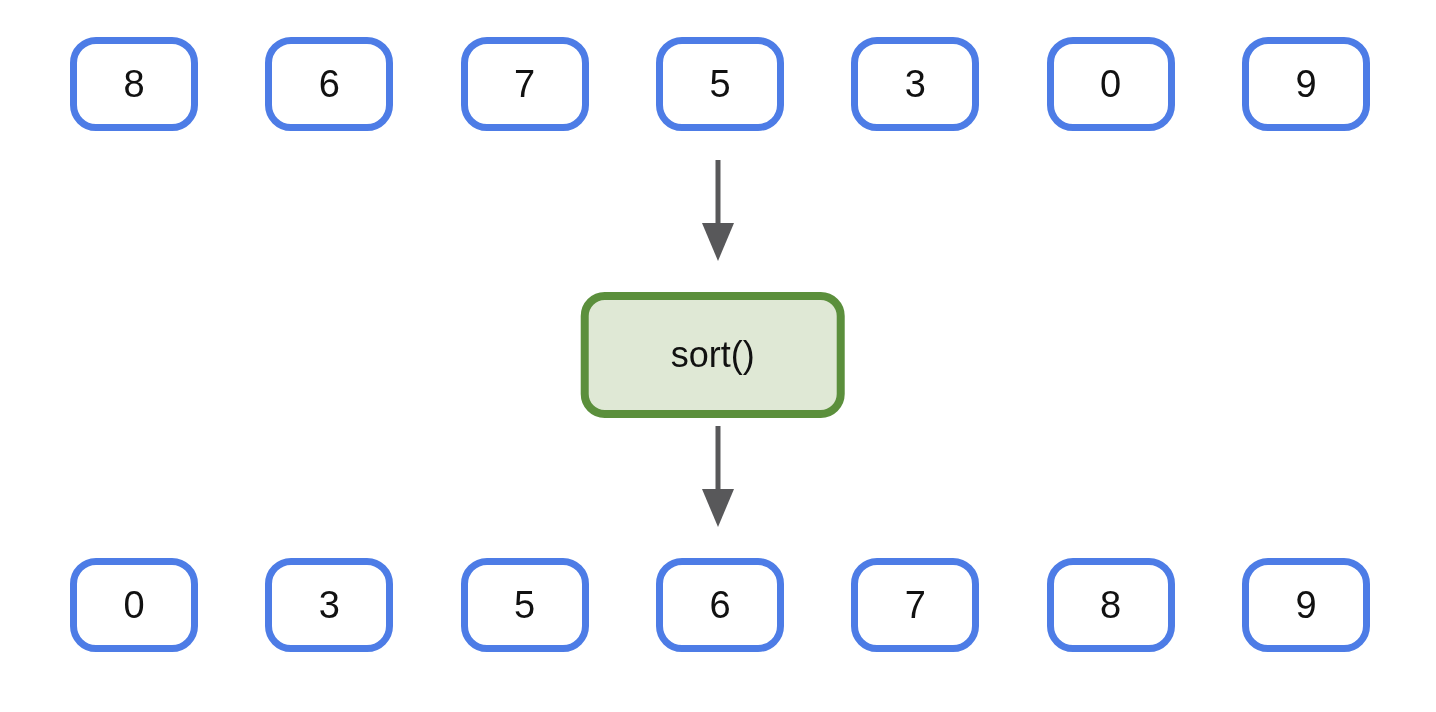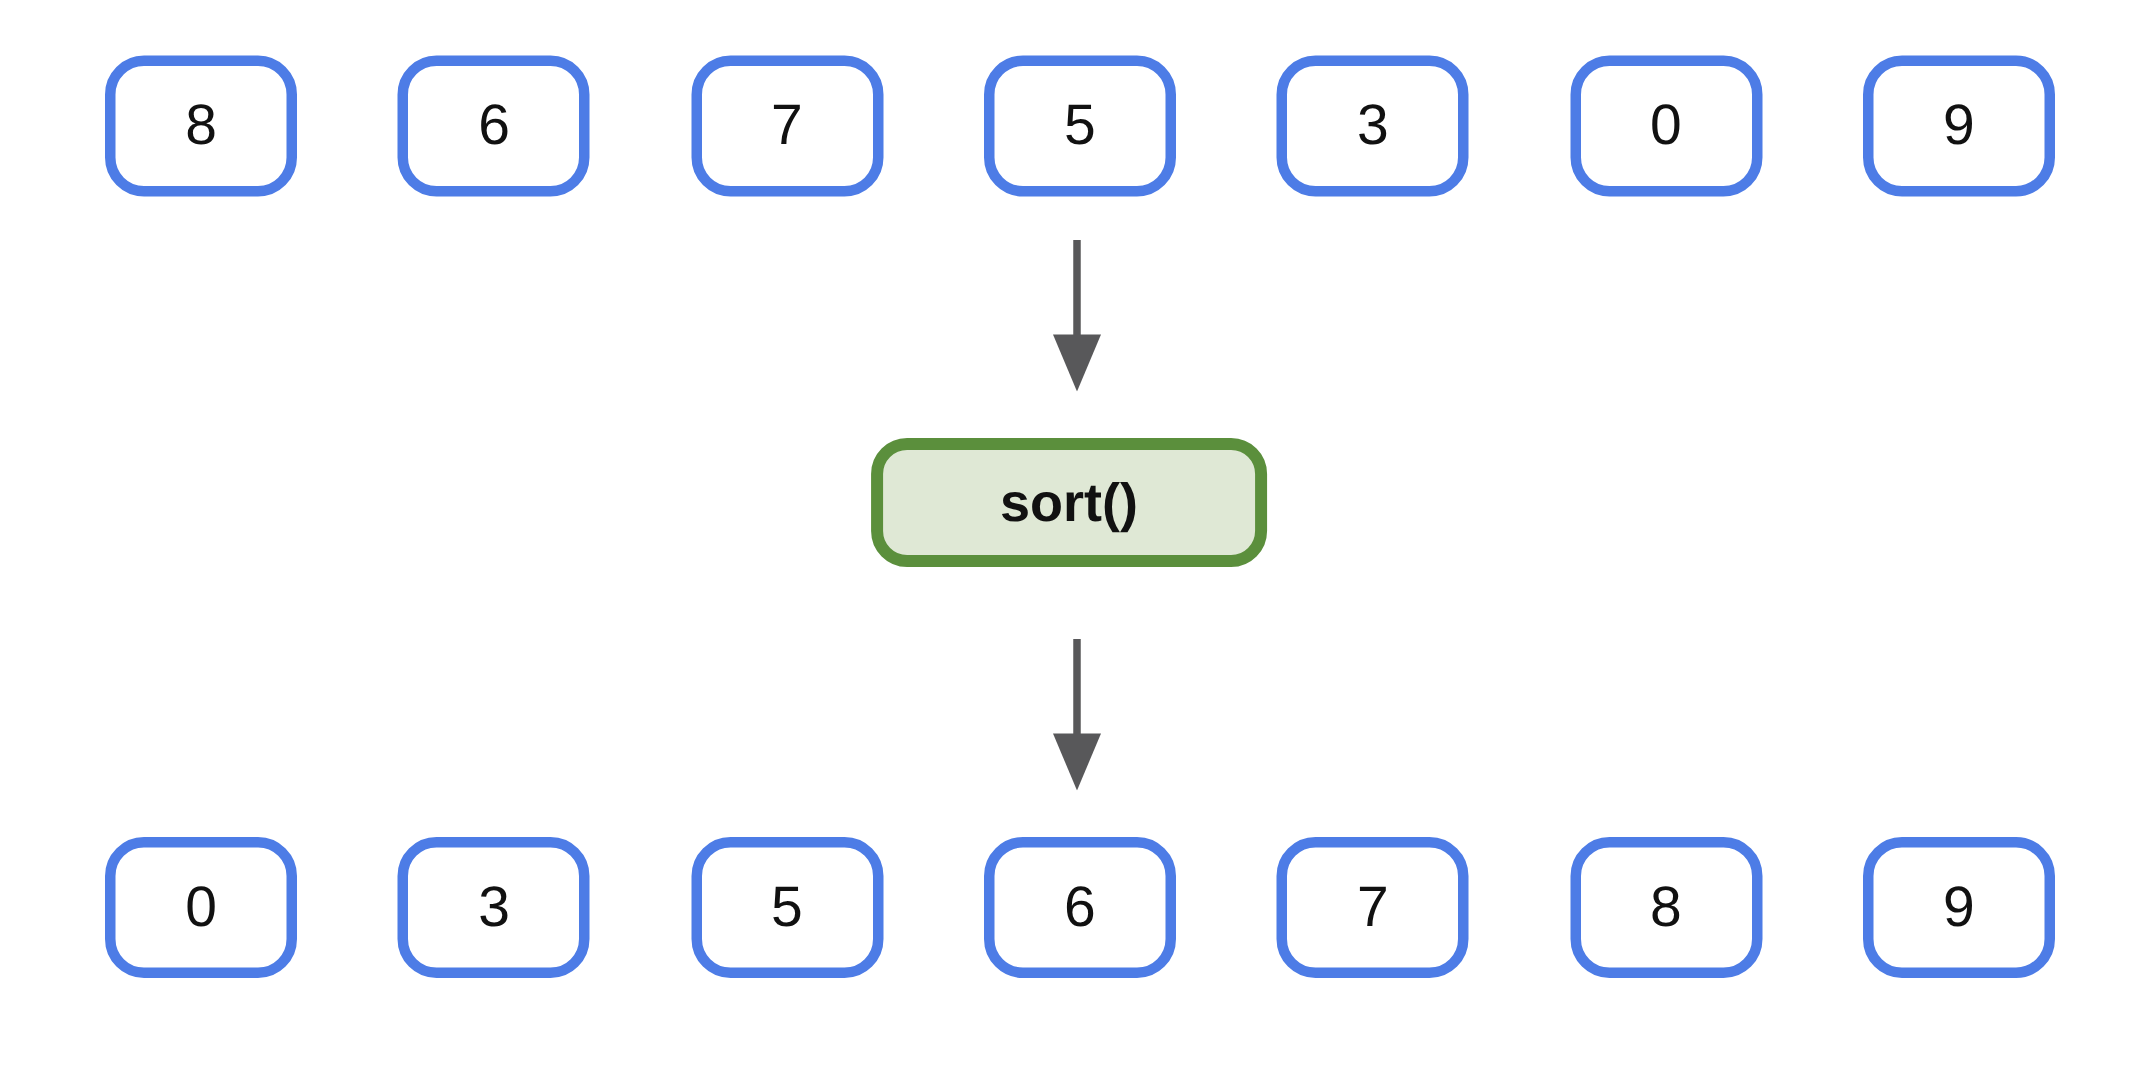--- a/index.html
+++ b/index.html
@@ -55,29 +55,29 @@
   .arrow polygon {
     fill: #58585a;
   }
   .sort-box {
     position: absolute;
     top: 292px;
     left: 50%;
     transform: translateX(-52%);
     box-sizing: border-box;
     width: 264px;
-    height: 86px;
+    height: 126px;
     background: #dfe8d5;
     border: 8px solid #5b8f3c;
     border-radius: 24px;
     display: flex;
     align-items: center;
     justify-content: center;
     font-size: 36px;
-    font-weight: 700;
+    font-weight: 400;
     color: #111111;
   }
 </style>
 </head>
 <body>
 
 <div class="canvas">
 
   <div class="row row-top">
     <div class="num-box">8</div>

